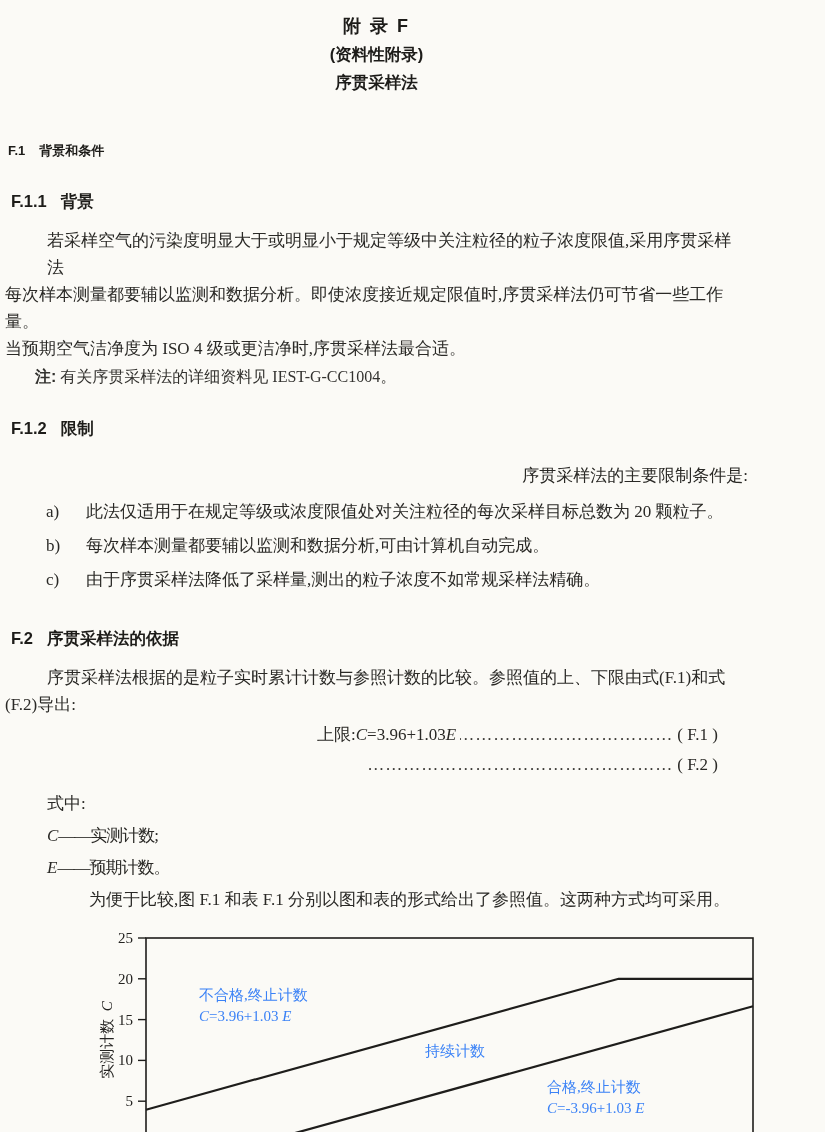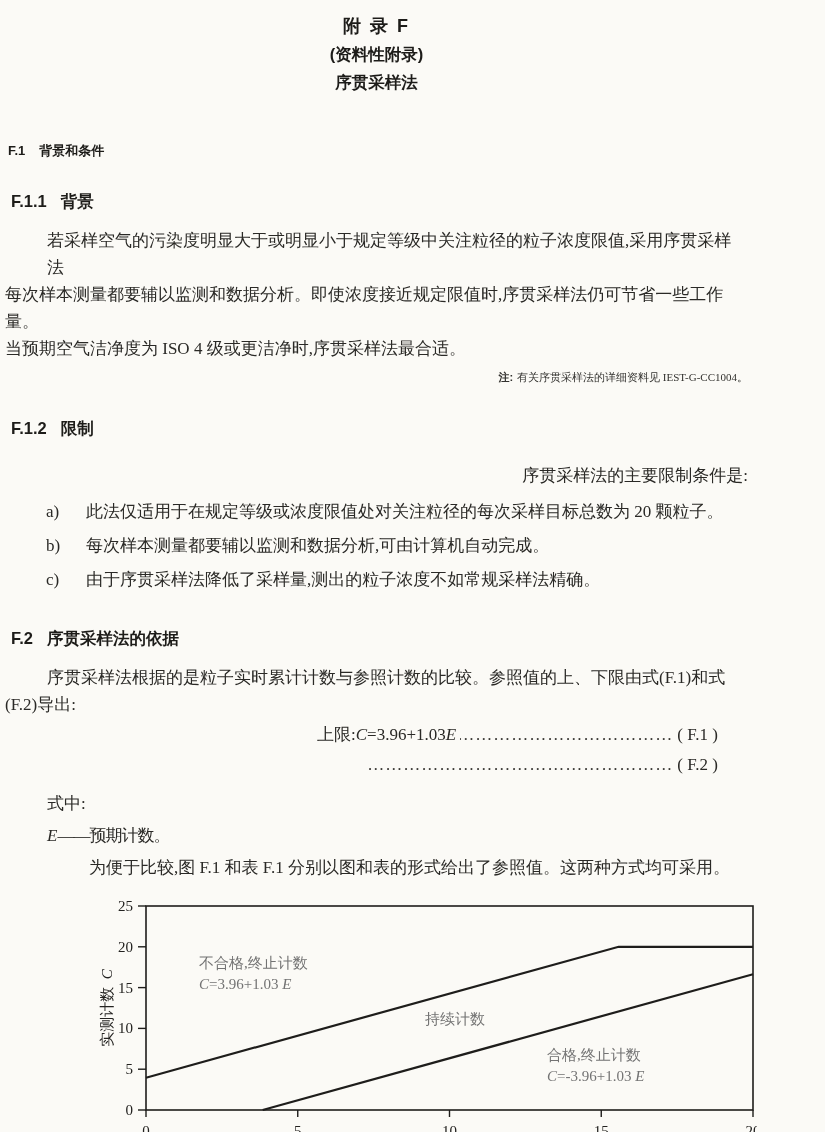--- a/index.html
+++ b/index.html
@@ -23,21 +23,21 @@
   .title-block .t3 { font-size:16.5px; }
 
   .sec-h1 { font-size:13px; margin:46px 0 16px 3px; }
   .sec-h2 { font-size:16.5px; margin:31px 0 0 6px; }
   .sec-h1 .num, .sec-h2 .num { margin-right:14px; }
 
   .para { line-height:27px; margin-top:14px; }
   .para .pline { min-height:27px; }
   .para .pline.indent { padding-left:42px; }
 
-  .note { font-size:11px; line-height:20px; margin:5px 0 0 30px; color:#33322f;text-align:right; }
+  .note { font-size:16px; line-height:20px; margin:5px 0 0 30px; color:#33322f; }
   .note .note-label { font-weight:bold; font-family:"Liberation Sans",sans-serif; margin-right:4px; }
 
   .intro { margin:22px 0 0 42px; line-height:27px;text-align:right; }
 
   .list { margin-top:6px; }
   .list-item { display:flex; line-height:34px; }
   .list-item .li-label { width:40px; margin-left:41px; flex:0 0 auto; }
   .list-item .li-text { flex:1; }
 
   .formula-row { display:flex; align-items:baseline; margin:4px 30px 0 312px; line-height:26px; }
@@ -49,21 +49,21 @@
 
   .where-block { margin:10px 0 0 42px; line-height:32px; }
   .where-label { }
   .where-line .dash { letter-spacing:-1px; }
 
   .closing { margin:1px 0 0 42px; line-height:30px; }
 
   
   .figure { position:relative; width:680px; height:290px; margin:10px 0 0 72px; }
   .figure svg { position:absolute; left:0; top:0; }
-  .fig-label { position:absolute; font-size:15px; color:#737373; line-height:21px; white-space:nowrap; }
+  .fig-label { position:absolute; font-size:15px; color:#3b82f6; line-height:21px; white-space:nowrap; }
   .lbl-fail { left:122px; top:60px; }
   .lbl-continue { left:348px; top:116px; }
   .lbl-pass { left:470px; top:152px; }
   .y-axis-label { position:absolute; left:30px; top:115px; transform:translate(-50%,-50%) rotate(-90deg); font-size:15px; white-space:nowrap; color:#232220; }
   .x-axis-label { position:absolute; left:372px; top:252px; transform:translateX(-50%); font-size:15.5px; white-space:nowrap; color:#232220; }
 </style>
 </head>
 <body>
 
 <div class="page">
@@ -128,20 +128,23 @@
     <span class="formula-ref">( F.1 )</span>
   </div>
   <div class="formula-row">
     <span class="formula-dots">……………………………………………</span>
     <span class="formula-ref">( F.2 )</span>
   </div>
 
   <div class="where-block">
     <div class="where-label">式中:</div>
     <div class="where-line">
+      <span class="mvar">C</span><span class="dash">——实测计数;</span>
+    </div>
+    <div class="where-line">
       <span class="mvar">E</span><span class="dash">——预期计数。</span>
     </div>
     <div class="closing">为便于比较,图 F.1 和表 F.1 分别以图和表的形式给出了参照值。这两种方式均可采用。</div>
   </div>
 
   <div class="figure">
     <svg id="chart-svg" width="680" height="290" viewBox="0 0 680 290">
         <rect x="69" y="13" width="607" height="204" fill="none" stroke="#1e1d1b" stroke-width="1.6"></rect>
         <line x1="69" y1="217" x2="69" y2="224" stroke="#1e1d1b" stroke-width="1.4"></line>
         <text x="69" y="243" text-anchor="middle" font-size="15" fill="#232220" font-family="Liberation Serif, serif">0</text>

